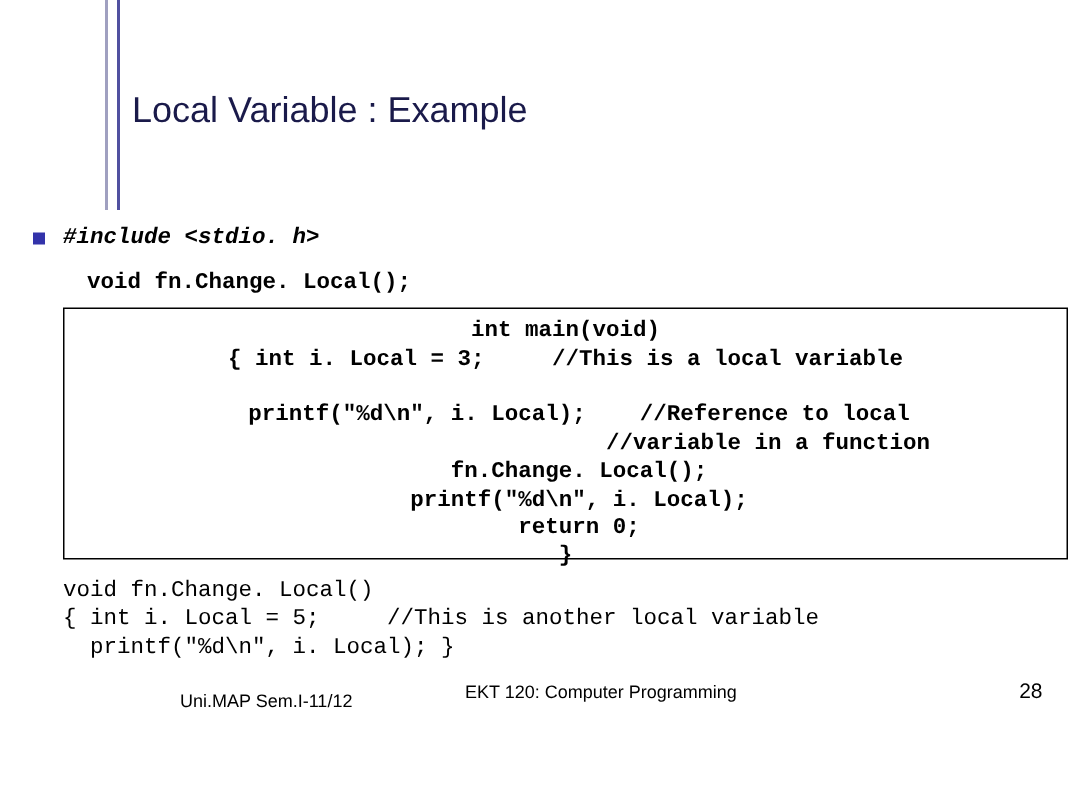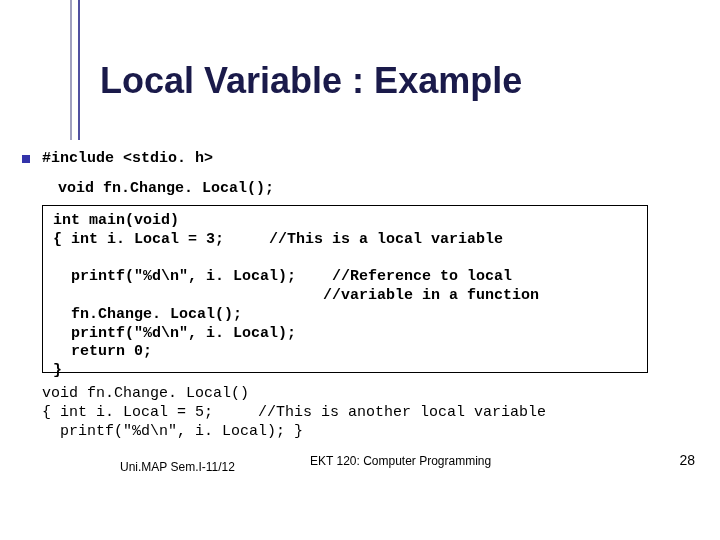--- a/index.html
+++ b/index.html
@@ -15,66 +15,68 @@
     position: absolute;
     top: 0;
     width: 2px;
     height: 140px;
   }
   .vline1 { left: 70px; background: #a0a0c0; }
   .vline2 { left: 78px; background: #5050a0; }
   .title {
     position: absolute;
     top: 60px;
-    left: 100px;
-    font-size: 36px;
+    left: 88px;
+    font-size: 24px;
     color: #1a1a4a;
-    font-weight: bold;
+    font-weight: normal;
     font-family: Verdana, Arial, sans-serif;
   }
   .bullet {
     position: absolute;
     top: 155px;
     left: 22px;
     width: 8px;
     height: 8px;
     background: #3333aa;
   }
   .line1 {
     position: absolute;
     top: 150px;
     left: 42px;
     font-family: "Courier New", monospace;
     font-weight: bold;
     font-size: 15px;
     color: #000;
+    font-style: italic;
   }
   .line2 {
     position: absolute;
     top: 180px;
     left: 58px;
     font-family: "Courier New", monospace;
     font-weight: bold;
     font-size: 15px;
     color: #000;
   }
   .codebox {
     position: absolute;
     top: 205px;
     left: 42px;
-    width: 606px;
+    width: 670px;
     height: 168px;
     border: 1px solid #000;
     padding: 6px 10px;
     font-family: "Courier New", monospace;
     font-weight: bold;
     font-size: 15px;
     color: #000;
     line-height: 1.25;
     white-space: pre;
+    text-align: center;
   }
   .block2 {
     position: absolute;
     top: 385px;
     left: 42px;
     font-family: "Courier New", monospace;
     font-weight: normal;
     font-size: 15px;
     color: #000;
     line-height: 1.25;

